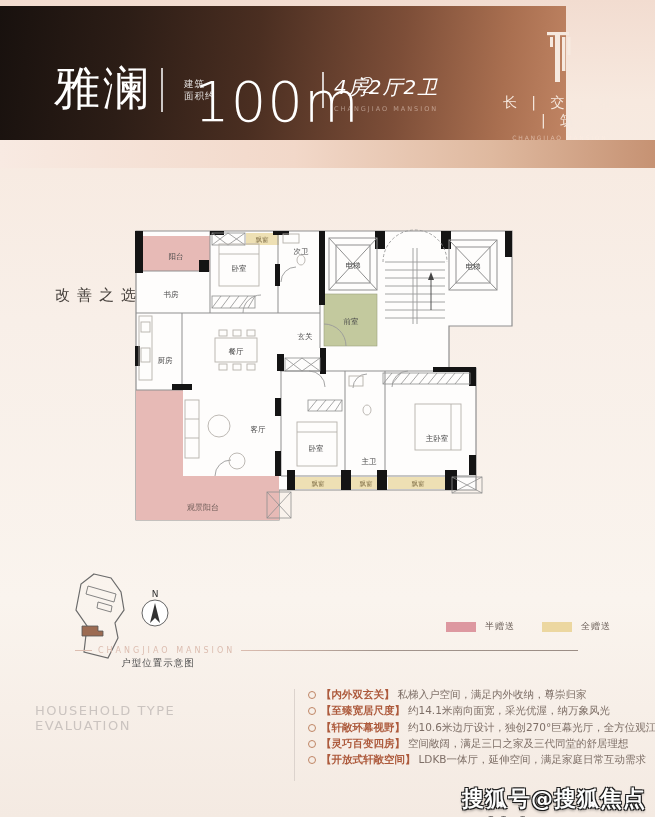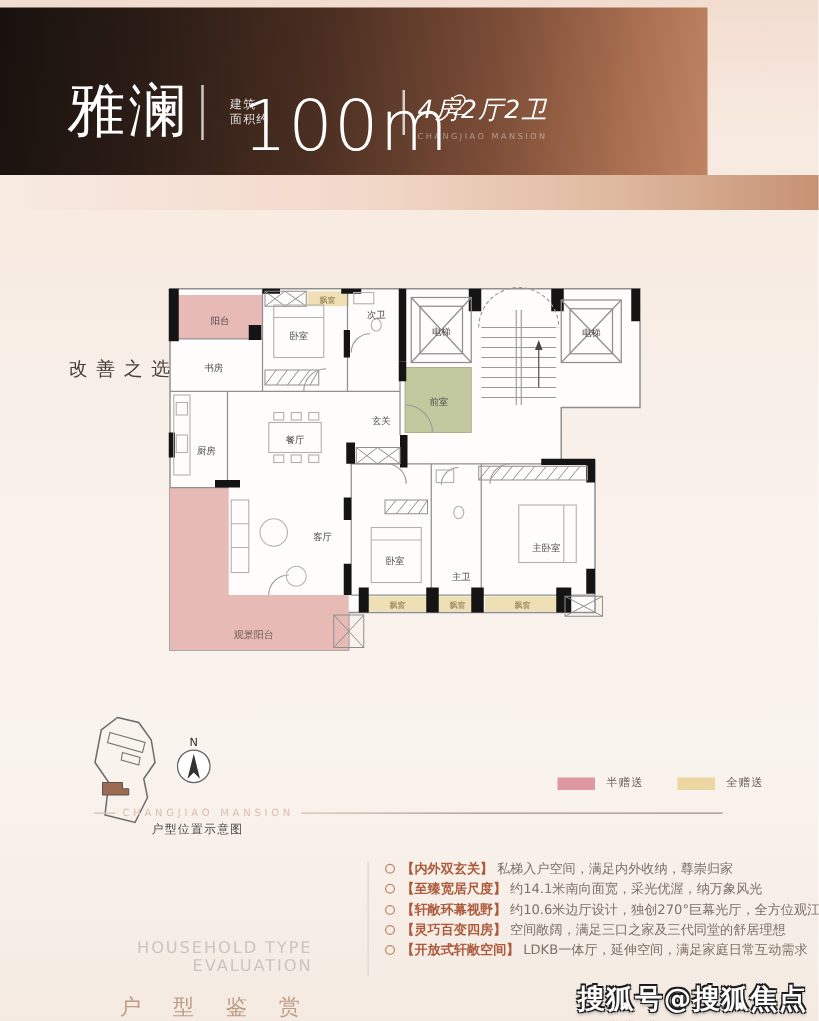--- a/index.html
+++ b/index.html
@@ -37,21 +37,21 @@
   .site-svg{position:absolute;left:58px;top:566px;}
   .legend{position:absolute;left:446px;top:620px;display:flex;align-items:center;gap:9px;}
   .swatch{width:30px;height:10px;}
   .legend-label{font-size:9px;color:#6b5f58;letter-spacing:1px;}
   .brand-divider{position:absolute;left:75px;top:646px;width:503px;display:flex;align-items:center;gap:6px;}
   .bd-line-s{width:17px;height:1px;background:#dcbdb0;}
   .bd-text{font-size:8px;letter-spacing:3px;color:#dcbdb0;white-space:nowrap;}
   .bd-line-l{flex:1;height:1px;background:linear-gradient(90deg,#dcbdb0,#a3958d 40%,#9b8d85);}
 
   
-  .eval-left{position:absolute;left:35px;top:703px;width:215px;text-align:right;margin-top:48px;}
+  .eval-left{position:absolute;left:35px;top:703px;width:215px;text-align:left;}
   .eval-en{font-size:13px;letter-spacing:1.5px;color:#cbc4c0;}
   .eval-cn{margin-top:13px;font-size:17px;letter-spacing:10px;color:#bd9b84;font-weight:500;}
   .eval-vdiv{position:absolute;left:294px;top:689px;width:1px;height:92px;background:#dcd3cd;}
   .points{position:absolute;left:308px;top:687px;}
   .point{display:flex;align-items:center;height:16.3px;white-space:nowrap;}
   .ring{width:6px;height:6px;border:1.6px solid #bf8565;border-radius:50%;margin-right:5px;flex:none;}
   .tag{font-size:10.5px;font-weight:700;color:#ad5a3c;margin-right:3px;}
   .desc{font-size:10.5px;color:#7e6f67;}
 
   
@@ -71,20 +71,31 @@
     <div class="hdiv d1"></div>
     <div class="area-prefix">
       <div>建筑</div>
       <div>面积约</div>
     </div>
     <div class="area-value"><span>100m</span><sup>2</sup></div>
     <div class="hdiv d2"></div>
     <div class="layout-block">
       <div class="layout-main">4房2厅2卫</div>
       <div class="layout-sub">CHANGJIAO MANSION</div>
+    </div>
+    <div class="brand">
+      <svg width="34" height="52" viewBox="0 0 34 52">
+        <rect x="4" y="0" width="22" height="3.2" fill="#f6e9df"></rect>
+        <rect x="12" y="0" width="5" height="50" fill="#f6e9df"></rect>
+        <rect x="19" y="5" width="3.4" height="34" fill="#f6e9df"></rect>
+        <rect x="24.5" y="5" width="3" height="18" fill="#f6e9df"></rect>
+        <rect x="7" y="5" width="3" height="10" fill="#f6e9df"></rect>
+      </svg>
+      <div class="brand-cn">长 | 交 | 雅 | 筑</div>
+      <div class="brand-en">CHANGJIAO MANSION</div>
     </div>
   </div>
 
   <div class="tagline-band">
     <div class="tagline">改善之选 ＆ 观江雅居</div>
   </div>
 
   <svg class="plan-svg" width="420" height="320" viewBox="0 0 420 320">
 
     <path d="M21,13 L397,13 L397,108 L334,108 L334,150 L361,150 L361,272 L164,272 L164,302 L21,302 Z" fill="#fefdfc" stroke="#8f8f8f" stroke-width="1.2"></path>
@@ -264,21 +275,20 @@
   </div>
 
   <div class="brand-divider">
     <span class="bd-line-s"></span>
     <span class="bd-text">CHANGJIAO MANSION</span>
     <span class="bd-line-l"></span>
   </div>
 
   <div class="eval-left">
     <div class="eval-en">HOUSEHOLD TYPE EVALUATION</div>
-    <div class="eval-cn">户 型 鉴 赏</div>
   </div>
   <div class="eval-vdiv"></div>
 
   <div class="points">
     <div class="point">
       <span class="ring"></span>
       <span class="tag">【内外双玄关】</span>
       <span class="desc">私梯入户空间，满足内外收纳，尊崇归家</span>
     </div>
     <div class="point">

